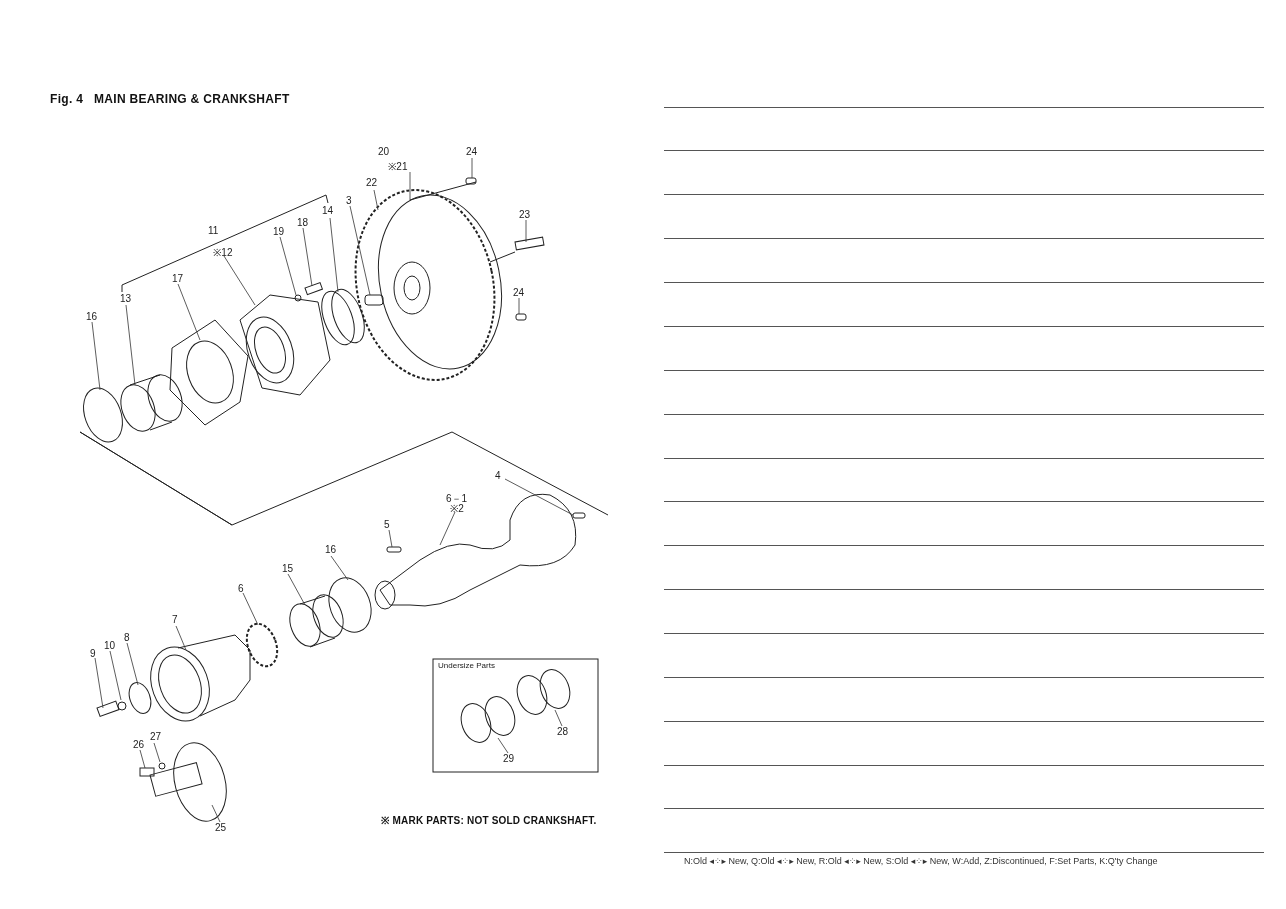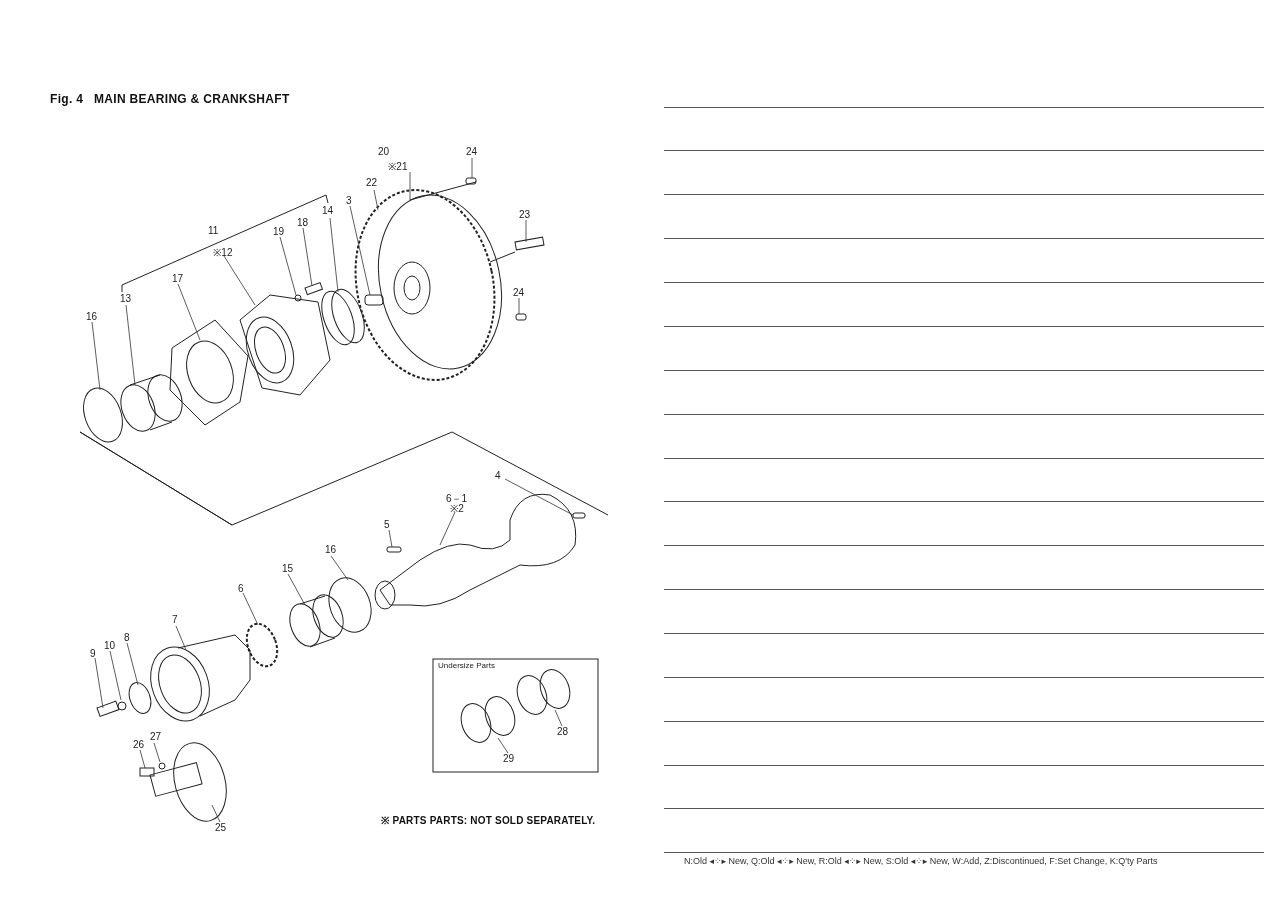--- a/index.html
+++ b/index.html
@@ -169,21 +169,21 @@
     <text class="callout" x="104" y="649">10</text>
     <text class="callout" x="90" y="657">9</text>
     <text class="callout" x="133" y="748">26</text>
     <text class="callout" x="150" y="740">27</text>
     <text class="callout" x="215" y="831">25</text>
     <text class="callout" x="503" y="762">29</text>
     <text class="callout" x="557" y="735">28</text>
   </g>
 </svg>
 
-<div class="note">※ PARTS PARTS: NOT SOLD SEPARATELY.</div>
+<div class="note">※ MARK PARTS: NOT SOLD CRANKSHAFT.</div>
 
 <div class="lines">
   <div class="rule" style="top:107px"></div>
   <div class="rule" style="top:150px"></div>
   <div class="rule" style="top:194px"></div>
   <div class="rule" style="top:238px"></div>
   <div class="rule" style="top:282px"></div>
   <div class="rule" style="top:326px"></div>
   <div class="rule" style="top:370px"></div>
   <div class="rule" style="top:414px"></div>
@@ -192,13 +192,13 @@
   <div class="rule" style="top:545px"></div>
   <div class="rule" style="top:589px"></div>
   <div class="rule" style="top:633px"></div>
   <div class="rule" style="top:677px"></div>
   <div class="rule" style="top:721px"></div>
   <div class="rule" style="top:765px"></div>
   <div class="rule" style="top:808px"></div>
   <div class="rule" style="top:852px"></div>
 </div>
 
-<div class="legend">N:Old ◂⁘▸ New,  Q:Old ◂⁘▸ New,  R:Old ◂⁘▸ New,  S:Old ◂⁘▸ New,  W:Add,  Z:Discontinued,  F:Set Change,  K:Q'ty Parts</div>
+<div class="legend">N:Old ◂⁘▸ New,  Q:Old ◂⁘▸ New,  R:Old ◂⁘▸ New,  S:Old ◂⁘▸ New,  W:Add,  Z:Discontinued,  F:Set Parts,  K:Q'ty Change</div>
 
 </body></html>

